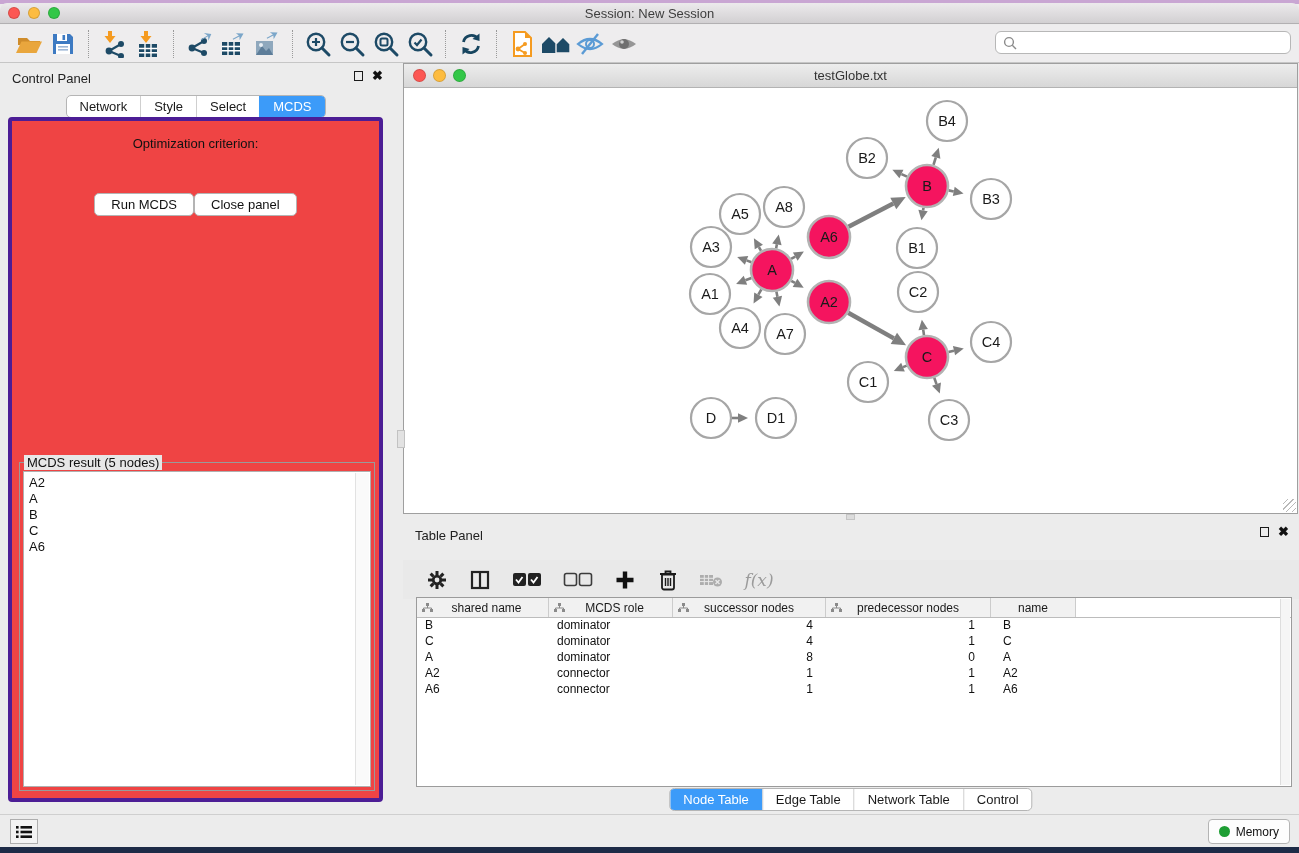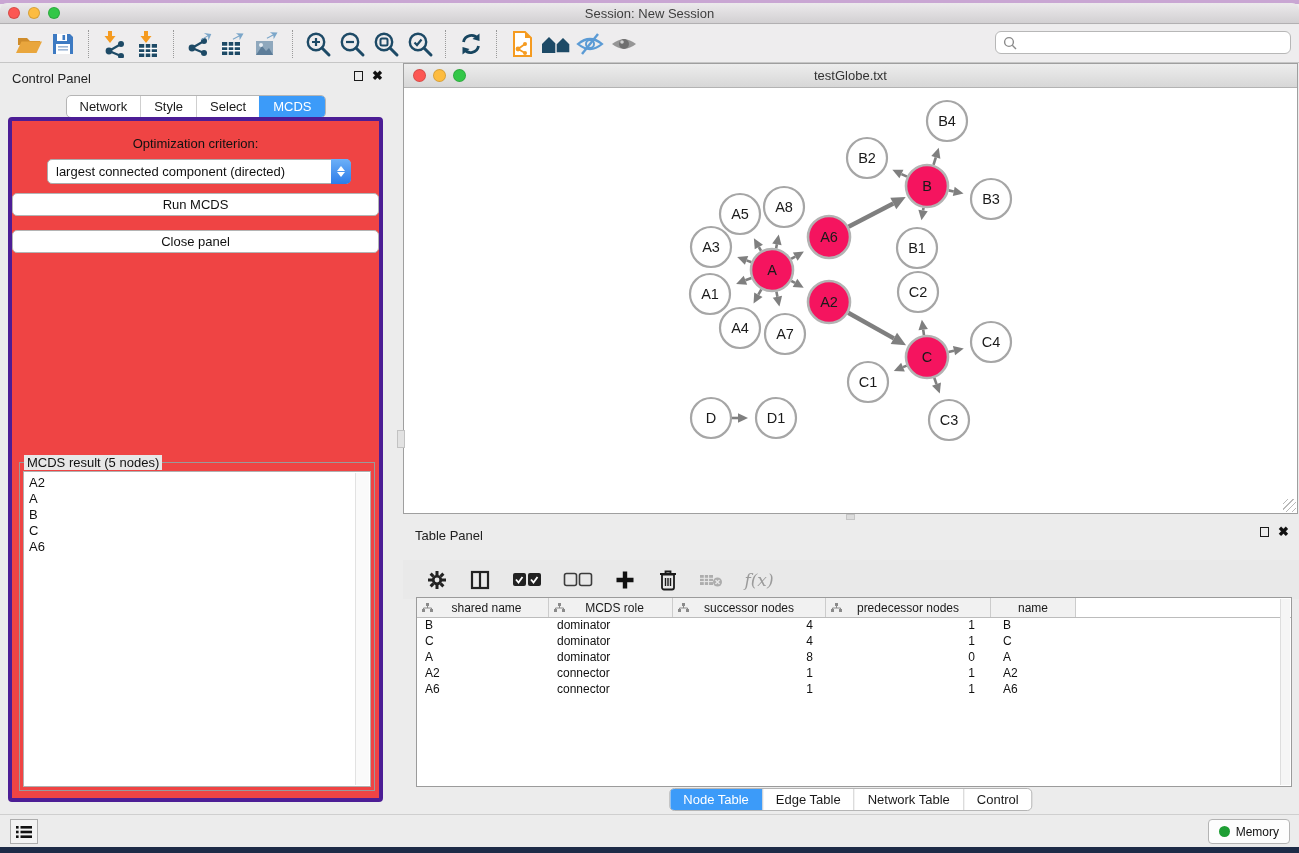--- a/index.html
+++ b/index.html
@@ -43,21 +43,21 @@
   .cp-inner{position:absolute;left:8px;right:8px;top:54px;bottom:12px;background:#ef4444;
     border:4px solid #4c1d95;border-radius:4px;}
   .opt-label{position:absolute;top:15px;left:0;right:0;text-align:center;font-size:13px;color:#111;}
   .dropdown{position:absolute;left:35px;right:28px;top:38px;height:25px;background:#fff;
     border:1px solid #ababab;border-radius:5px;display:flex;align-items:center;}
   .dropdown .val{flex:1;font-size:13px;padding-left:8px;color:#111;white-space:nowrap;overflow:hidden;}
   .dd-stepper{width:20px;height:25px;margin:-1px -1px -1px 0;border-radius:0 5px 5px 0;
     background:linear-gradient(#6cb0f8,#2d7ce9);display:flex;flex-direction:column;align-items:center;justify-content:center;gap:1px;}
   .dd-stepper .up,.dd-stepper .dn{width:0;height:0;border-left:4px solid transparent;border-right:4px solid transparent;}
   .dd-stepper .up{border-bottom:5px solid #fff;} .dd-stepper .dn{border-top:5px solid #fff;}
-  .btn-row{position:absolute;top:72px;left:0;right:0;display:flex;justify-content:center;gap:14px;flex-direction:column;}
+  .btn-row{position:absolute;top:72px;left:0;right:0;display:flex;justify-content:center;}
   .pbtn{height:23px;background:#fff;border:1px solid #b4b4b4;border-radius:5px;font-size:13px;
     color:#111;padding:0 16px;font-family:inherit;}
   .groupbox{position:absolute;left:7px;right:4px;top:341px;bottom:7px;border:1px solid #9a9a9a;padding-left:33px;}
   .groupbox .legend{position:absolute;top:-8px;left:4px;background:#e7e7e7;padding:0 3px;font-size:13px;color:#111;}
   .listbox{position:absolute;left:3px;right:3px;top:8px;bottom:3px;background:#fff;border:1px solid #b0b0b0;overflow:hidden;}
   .listbox .scroll{position:absolute;right:1px;top:1px;bottom:1px;width:14px;background:#fafafa;border-left:1px solid #e2e2e2;}
   .listbox .items{padding:3px 5px;font-size:13px;line-height:16px;color:#111;}
 
   
   .network-window{position:absolute;left:403px;top:63px;width:895px;height:451px;background:#fff;
@@ -271,27 +271,20 @@
     <span class="close-ico">✖</span>
   </div>
   <div class="seg cp-tabs">
     <span class="s">Network</span>
     <span class="s">Style</span>
     <span class="s">Select</span>
     <span class="s active">MCDS</span>
   </div>
   <div class="cp-inner">
     <div class="opt-label">Optimization criterion:</div>
-    <div class="dropdown">
-      <span class="val">largest connected component (directed)</span>
-      <span class="dd-stepper">
-          <span class="up"></span>
-          <span class="dn"></span>
-        </span>
-    </div>
     <div class="btn-row">
       <button class="pbtn">Run MCDS</button>
       <button class="pbtn">Close panel</button>
     </div>
     <div class="groupbox">
       <span class="legend">MCDS result (5 nodes)</span>
       <div class="listbox">
         <div class="items">
             <div>A2</div>
             <div>A</div>

